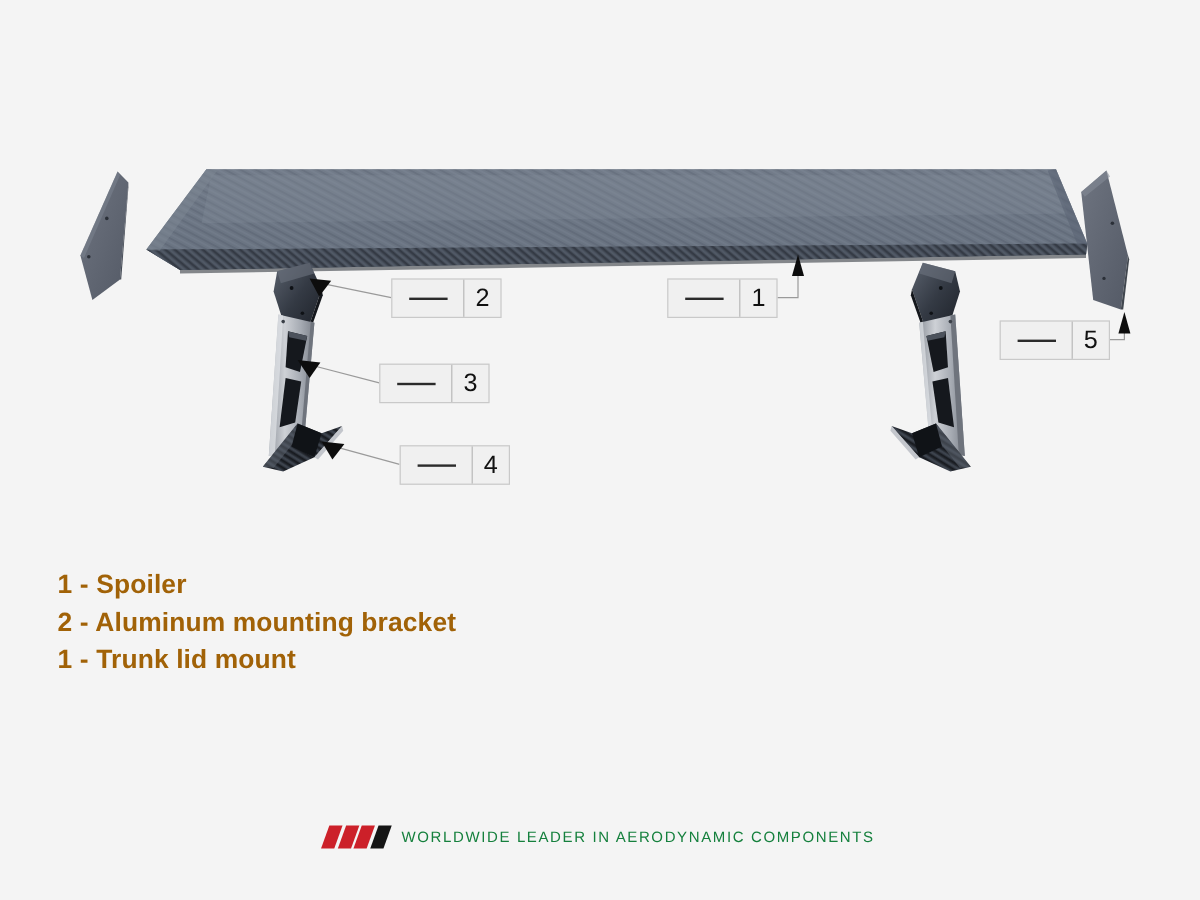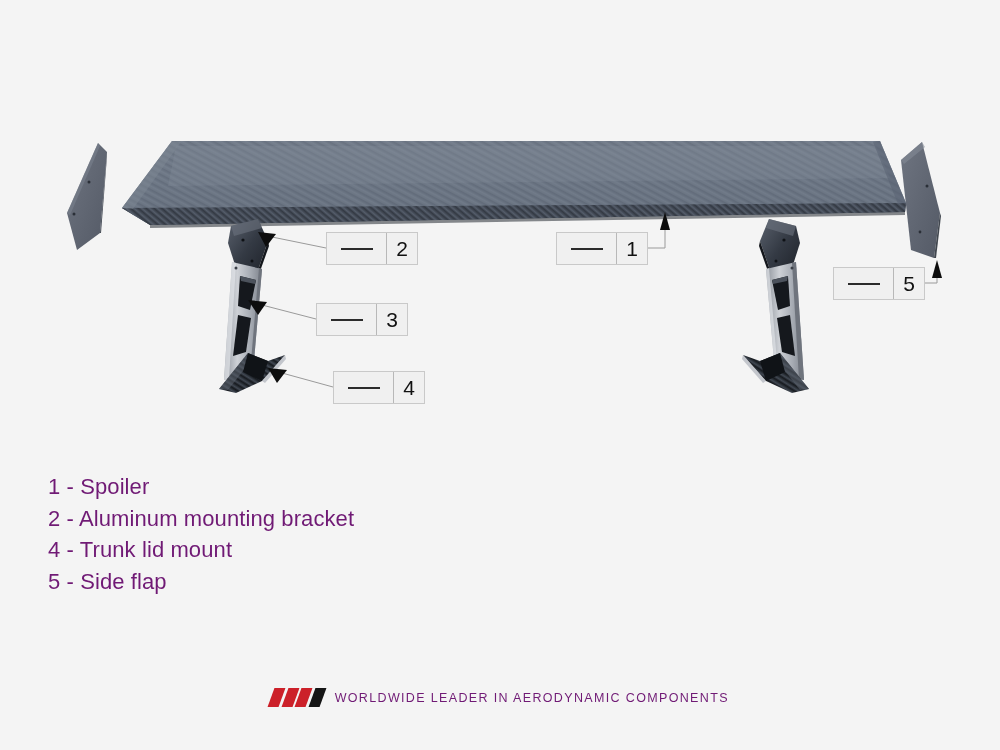--- a/index.html
+++ b/index.html
@@ -40,40 +40,41 @@
   }
 
   
   #legend{
     position:absolute;left:48px;top:470="";
     color:#1b1b1b;
   }
   .legend-row{
     font-size:22px;
     line-height:31.5px;
-    color:#701a75;
+    color:#a16207;
     white-space:nowrap;
     letter-spacing:.1px;
+    font-weight:bold;
   }
 
   
   #footer{
     position:absolute;left:0;right:0;top:688px;
     display:flex;align-items:center;justify-content:center;
     gap:12px;
   }
   #logo{display:flex;align-items:center;gap:2.5px;height:19px;}
   #logo span{
     display:block;width:11px;height:19px;
     transform:skewX(-20deg);
   }
   #tagline{
     font-size:12.5px;
     letter-spacing:1.35px;
-    color:#701a75;
+    color:#15803d;
     white-space:nowrap;
   }
 </style>
 </head>
 <body>
 
 <div id="stage">
 
   <svg class="layer" viewBox="0 0 1000 750">
     <defs>
@@ -254,22 +255,21 @@
   <div class="callout" style="left:833px;top:267px;">
     <span class="dashcell">
         <i></i>
       </span>
     <span class="numcell">5</span>
   </div>
 
   <div id="legend" style="left:48px;top:471px;">
     <div class="legend-row">1 - Spoiler</div>
     <div class="legend-row">2 - Aluminum mounting bracket</div>
-    <div class="legend-row">4 - Trunk lid mount</div>
-    <div class="legend-row">5 - Side flap</div>
+    <div class="legend-row">1 - Trunk lid mount</div>
   </div>
 
   <div id="footer">
     <div id="logo">
       <span style="background:#cc2029"></span>
       <span style="background:#cc2029"></span>
       <span style="background:#cc2029"></span>
       <span style="background:#151515"></span>
     </div>
     <div id="tagline">WORLDWIDE LEADER IN AERODYNAMIC COMPONENTS</div>

